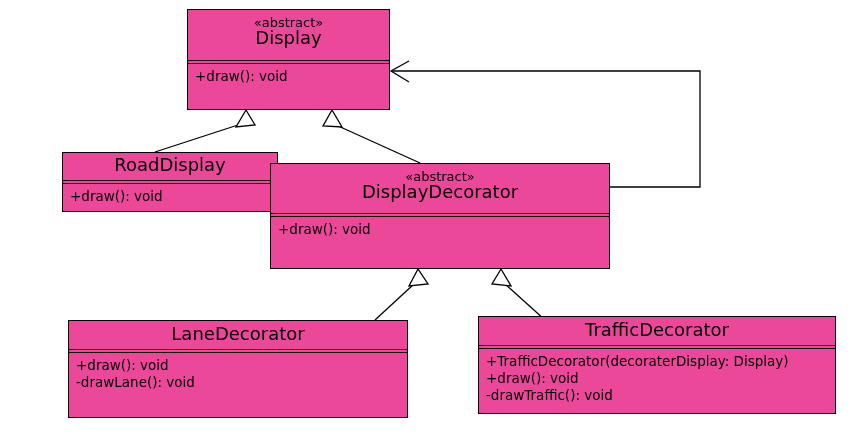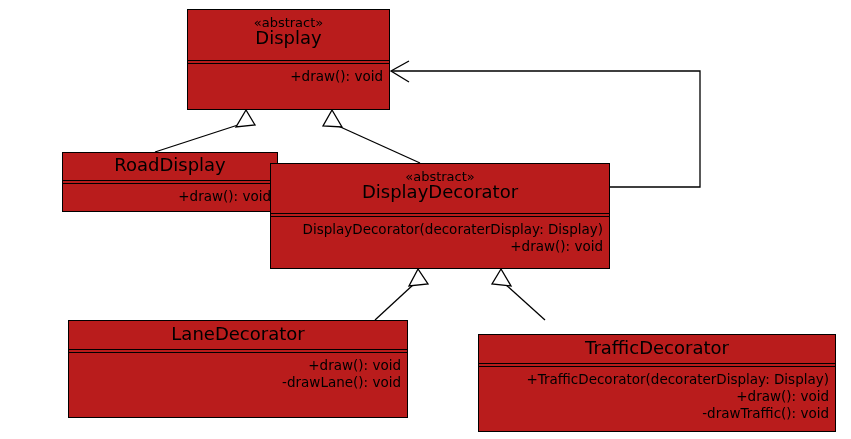--- a/index.html
+++ b/index.html
@@ -21,21 +21,21 @@
     left: 0;
     top: 0;
     width: 851px;
     height: 439px;
     pointer-events: none;
   }
   .uml-class {
     position: absolute;
     box-sizing: border-box;
     border: 1.3px solid #000000;
-    background: #b91c1c;
+    background: #ec4899;
     display: flex;
     flex-direction: column;
   }
   .cls-header {
     box-sizing: border-box;
     text-align: center;
     padding: 5px 6px 4px 6px;
     line-height: 15px;
     font-size: 13.5px;
     color: #000000;
@@ -60,21 +60,20 @@
     box-sizing: border-box;
     padding: 4px 6px 4px 7px;
     font-size: 13.5px;
     line-height: 17px;
     color: #000000;
     text-align: left;
   }
   .member {
     display: block;
     white-space: nowrap;
-    text-align: right;
   }
 </style>
 </head>
 <body>
 
 <div id="canvas">
 
   <svg class="edges" viewBox="0 0 851 439" width="851" height="439" xmlns="http://www.w3.org/2000/svg">
 
     <g>
@@ -124,37 +123,36 @@
     </div>
   </div>
 
   <div class="uml-class" style="left:270px; top:163px; width:340px; height:106px;">
     <div class="cls-header" style="height:50px;">
       <span class="stereotype">«abstract»</span>
       <span class="cname">DisplayDecorator</span>
     </div>
     <div class="cls-divider2"></div>
     <div class="cls-body">
-      <span class="member">DisplayDecorator(decoraterDisplay: Display)</span>
       <span class="member">+draw(): void</span>
     </div>
   </div>
 
   <div class="uml-class" style="left:68px; top:320px; width:340px; height:98px;">
     <div class="cls-header" style="height:29px; padding-top:5px;">
       <span class="cname">LaneDecorator</span>
     </div>
     <div class="cls-divider2"></div>
     <div class="cls-body">
       <span class="member">+draw(): void</span>
       <span class="member">-drawLane(): void</span>
     </div>
   </div>
 
-  <div class="uml-class" style="left:478px; top:334px; width:358px; height:98px;">
+  <div class="uml-class" style="left:478px; top:316px; width:358px; height:98px;">
     <div class="cls-header" style="height:29px; padding-top:5px;">
       <span class="cname">TrafficDecorator</span>
     </div>
     <div class="cls-divider2"></div>
     <div class="cls-body">
       <span class="member">+TrafficDecorator(decoraterDisplay: Display)</span>
       <span class="member">+draw(): void</span>
       <span class="member">-drawTraffic(): void</span>
     </div>
   </div>

